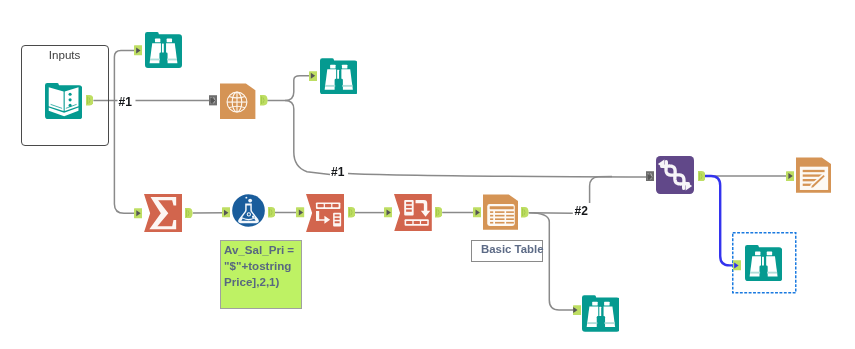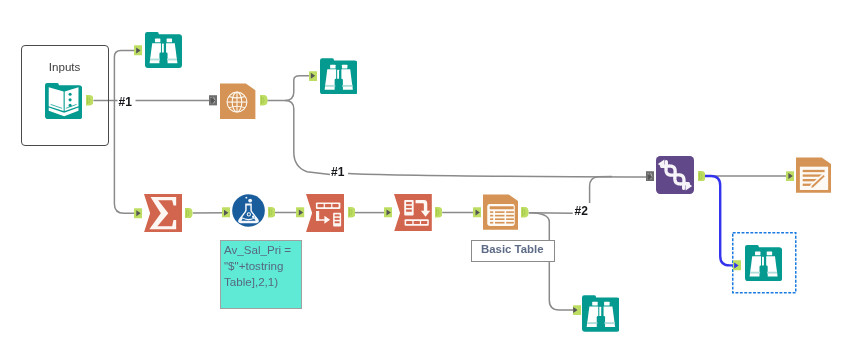--- a/index.html
+++ b/index.html
@@ -3,22 +3,22 @@
 <meta charset="utf-8">
 <style>
   html,body{margin:0;padding:0;background:#fff;}
   body{width:855px;height:349px;font-family:"Liberation Sans",sans-serif;overflow:hidden;}
   #canvas{position:relative;width:855px;height:349px;background:#ffffff;}
   .tool{position:absolute;}
   .tool svg{display:block;}
   .lbl{position:absolute;font-weight:bold;font-size:12px;line-height:10px;color:#15171a;white-space:nowrap;}
   .container-box{position:absolute;border:1.3px solid #4a4a4a;border-radius:4px;box-sizing:border-box;background:transparent;}
   .container-title{position:absolute;font-size:11.6px;color:#3d3d3d;white-space:nowrap;}
-  .annot{position:absolute;border:1.2px solid #a0a0a0;box-sizing:border-box;background:#5eead4;
-         font-size:11.6px;font-weight:normal;color:#586880;line-height:15.6px;padding:1.3px 0 0 2.6px;white-space:nowrap;}
+  .annot{position:absolute;border:1.2px solid #a0a0a0;box-sizing:border-box;background:#bef264;
+         font-size:11.6px;font-weight:bold;color:#586880;line-height:15.6px;padding:1.3px 0 0 2.6px;white-space:nowrap;}
   .tablabel{position:absolute;border:1.2px solid #8a8a8a;box-sizing:border-box;background:#fff;
          font-size:11.4px;font-weight:bold;color:#5d6b86;text-align:left;line-height:16px;
          padding:0.7px 0 0 0.7px;white-space:nowrap;}
   #wires,#arrows{position:absolute;left:0;top:0;width:855px;height:349px;pointer-events:none;}
 </style>
 </head>
 <body>
 
 <div id="canvas">
 
@@ -56,21 +56,21 @@
 
       <path d="M704.9,176 L788.8,176"></path>
     </g>
     <g fill="none" stroke="#3333ee" stroke-width="2.4" stroke-linecap="butt">
       <path d="M705.0,176 L711,176 Q720.2,176 720.2,185.5 L720.2,256 Q720.2,265.4 729.5,265.4 L734.4,265.4"></path>
     </g>
 
   </svg>
 
 <div class="container-box" style="left:20.5px;top:45px;width:88.5px;height:100.5px;"></div>
-  <div class="container-title" style="left:48.8px;top:48px;margin-top:12px;">Inputs</div>
+  <div class="container-title" style="left:48.8px;top:48px;">Inputs</div>
   <div class="tool" style="left:44.7px;top:82.2px;width:37.2px;height:37.2px;">
       <svg width="37.2" height="37.2" viewBox="0 0 100 100">
   <path d="M0,9 Q0,3 6,3 L33,3 Q37,3 37.5,9 L92,9 Q100,9 100,17 L100,92 Q100,100 92,100 L8,100 Q0,100 0,92 Z" fill="#059a90"></path>
   <g fill="#ffffff">
     <path d="M10,14 L50,25.5 L50,78 L10,65.5 Z"></path>
     <path d="M90,14 L53,25.5 L53,78 L90,65.5 Z"></path>
     <path d="M10,68.5 L51.5,83 L90,68.5 L90,77.5 L51.5,92 L10,77.5 Z"></path>
   </g>
   <g fill="#059a90">
     <circle cx="67.5" cy="33" r="4.2"></circle>
@@ -396,23 +396,23 @@
       <svg width="8.2" height="10.6" viewBox="0 0 21 26">
         <rect x="0" y="0" width="21" height="26" rx="1.5" fill="#bede63"></rect>
       </svg>
     </div>
   <div class="lbl" style="left:118.6px;top:96.5px;">#1</div>
   <div class="lbl" style="left:331px;top:167px;">#1</div>
   <div class="lbl" style="left:574.6px;top:206.4px;">#2</div>
   <div class="annot" style="left:220.4px;top:240.1px;width:82px;height:69.2px;">
       <div>Av_Sal_Pri =</div>
       <div>"$"+tostring</div>
-      <div>Table],2,1)</div>
-    </div>
-  <div class="tablabel" style="left:471px;top:239.8px;width:84px;height:22px;padding-left:9px;">Basic Table</div>
+      <div>Price],2,1)</div>
+    </div>
+  <div class="tablabel" style="left:471px;top:239.8px;width:72px;height:22px;padding-left:9px;">Basic Table</div>
 
   <svg id="arrows" viewBox="0 0 855 349" width="855" height="349">
 
     <g>
       <path d="M140.6,50.5 L136.2,47.5 L136.2,53.5 Z" fill="#555555" stroke="none"></path>
       <path d="M140.7,213.3 L136.29999999999998,210.3 L136.29999999999998,216.3 Z" fill="#555555" stroke="none"></path>
       <path d="M215.4,100.5 L211.0,97.5 L211.0,103.5 Z" fill="#555555" stroke="none"></path>
       <path d="M315.2,75.8 L310.8,72.8 L310.8,78.8 Z" fill="#555555" stroke="none"></path>
       <path d="M228.4,212.8 L224.0,209.8 L224.0,215.8 Z" fill="#555555" stroke="none"></path>
       <path d="M303.2,212.6 L298.8,209.6 L298.8,215.6 Z" fill="#555555" stroke="none"></path>

